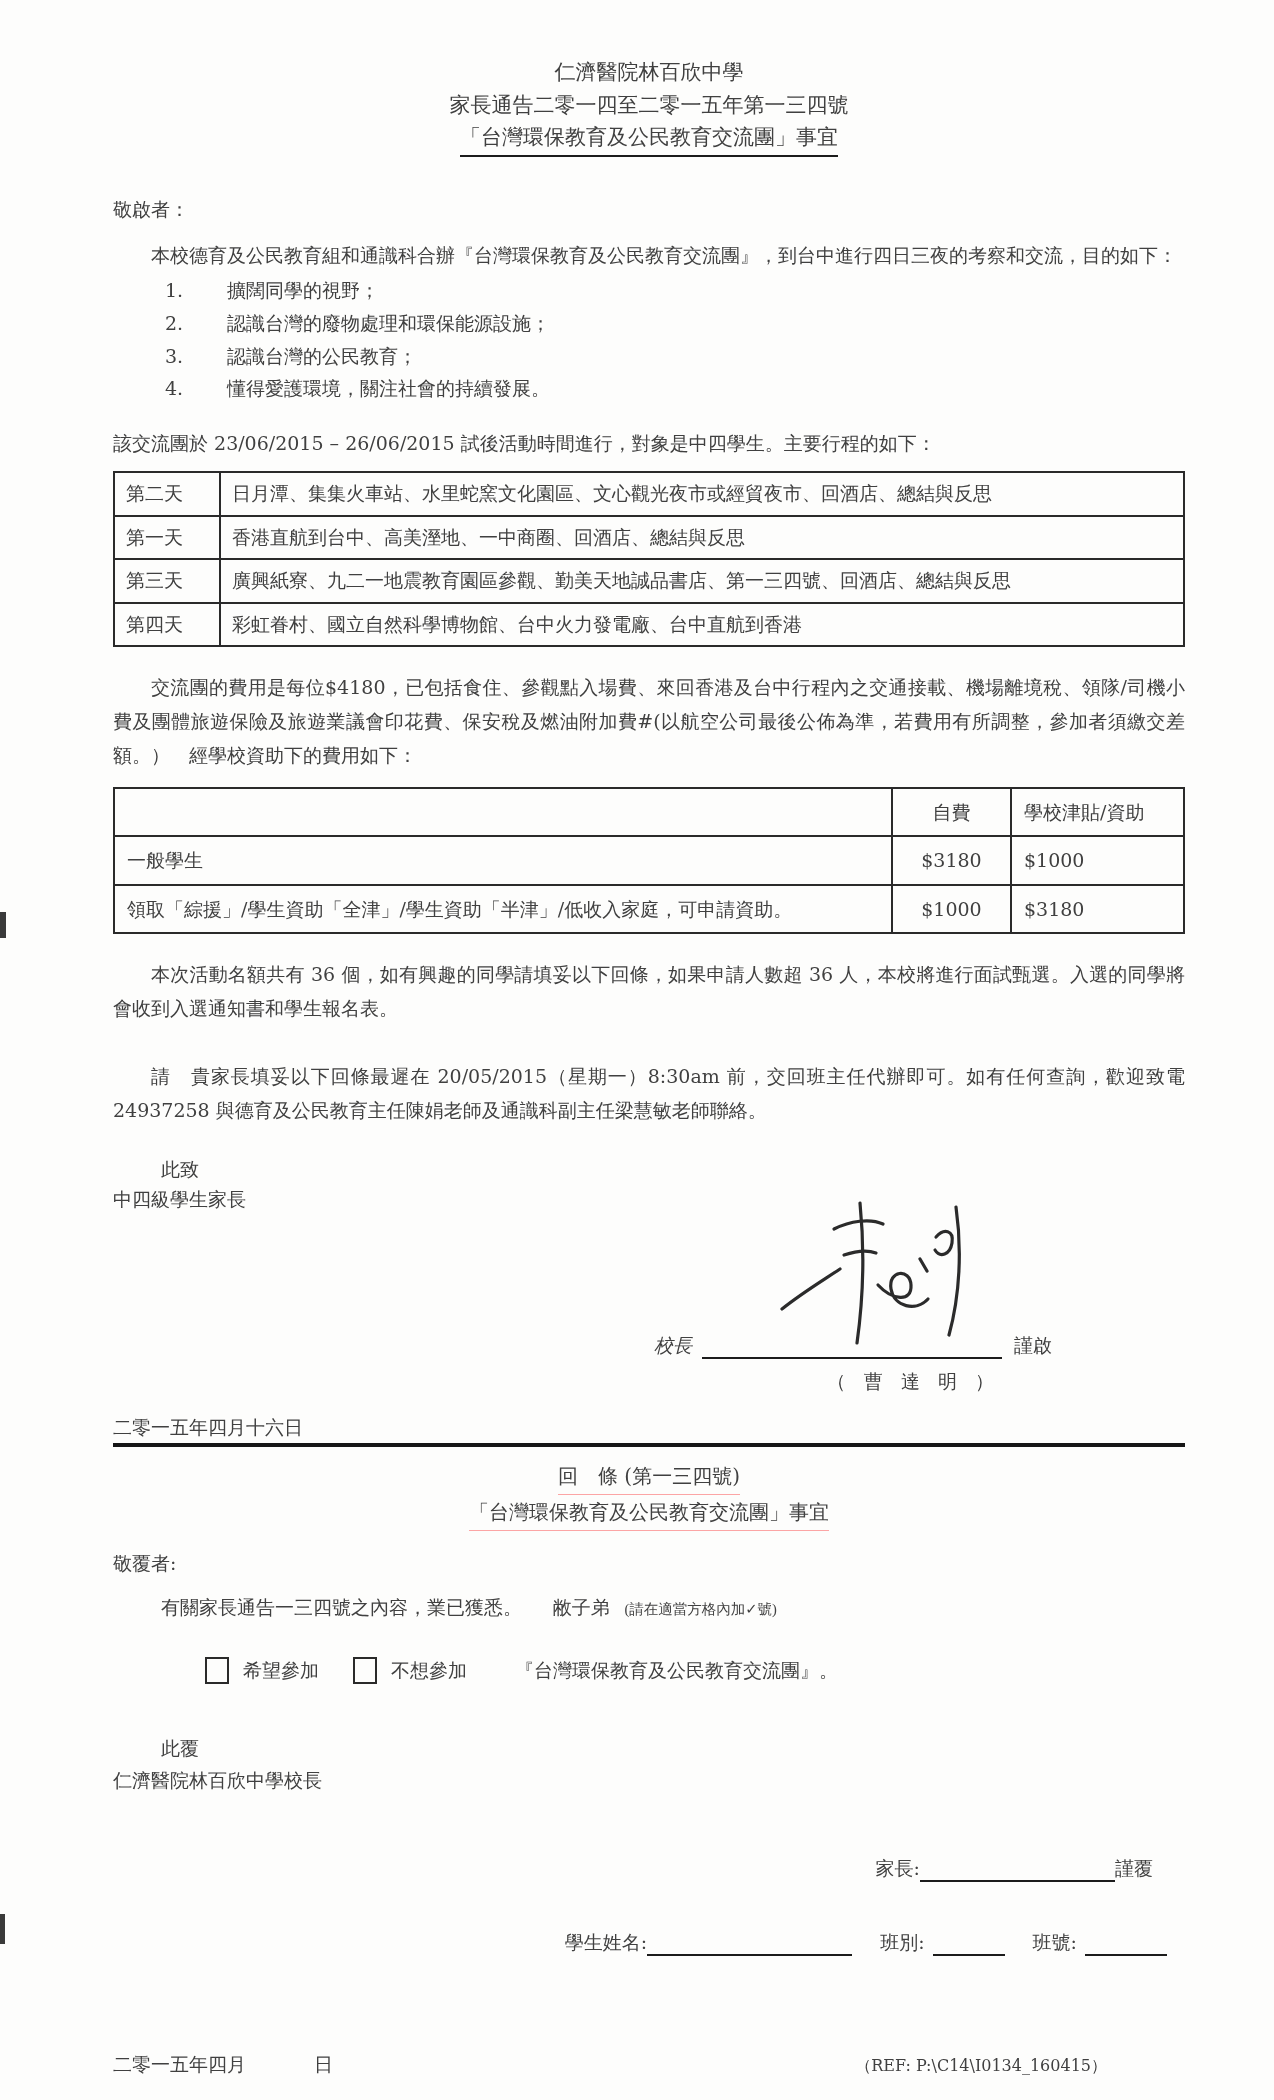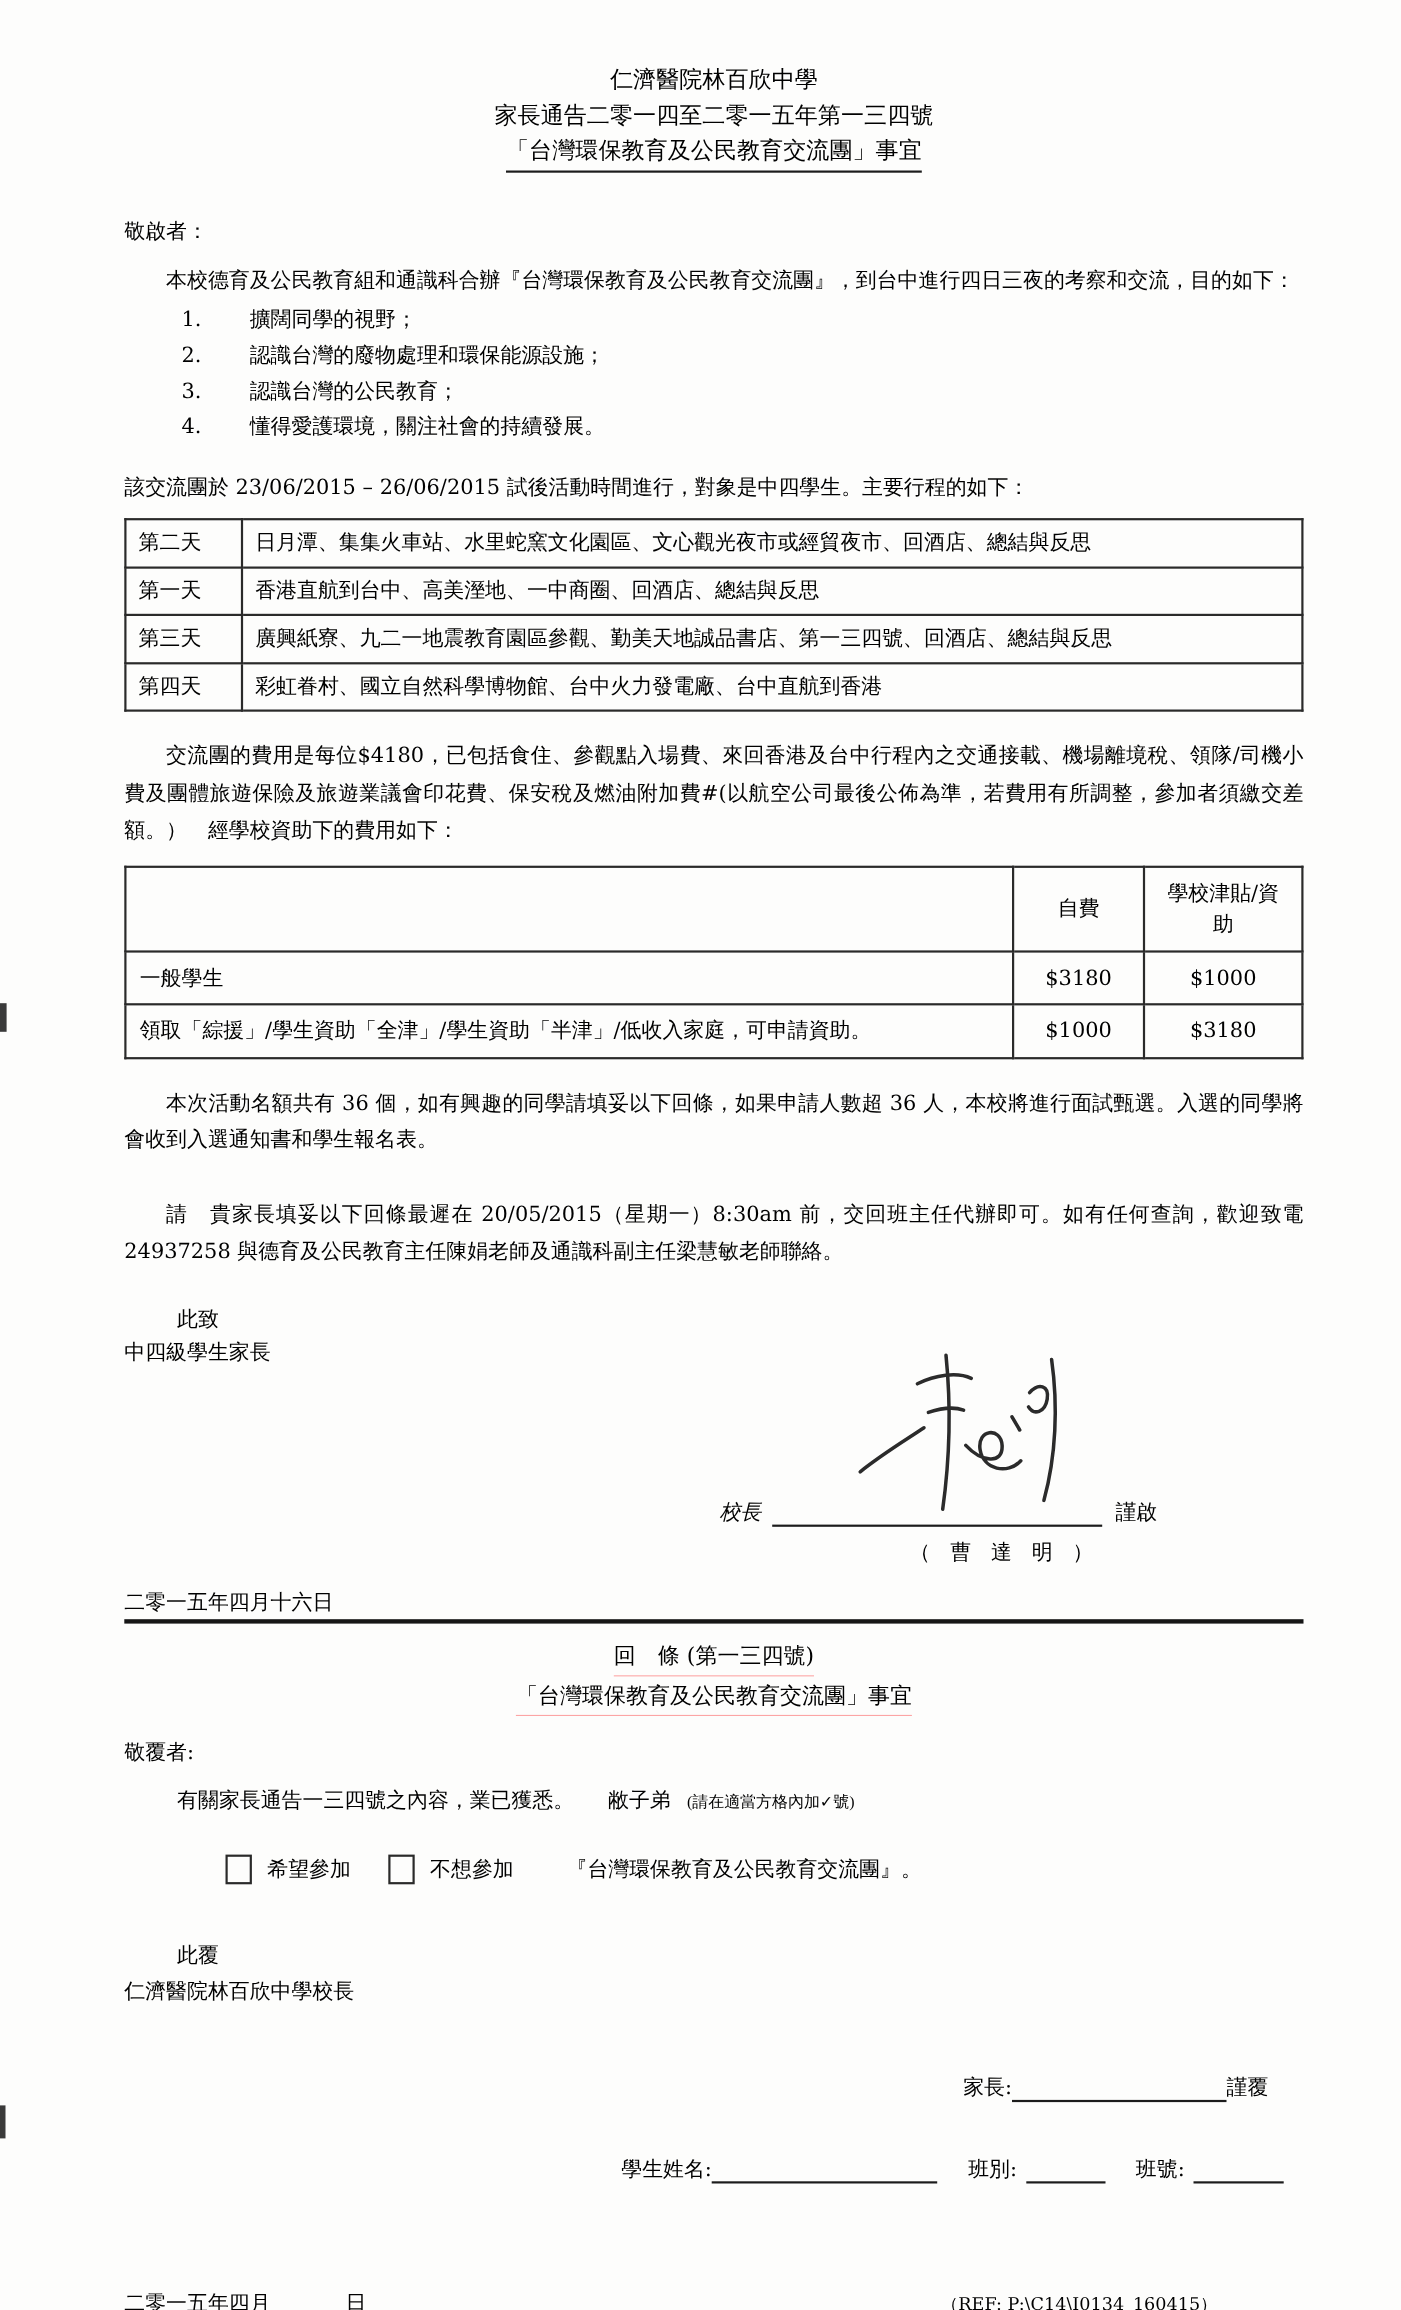--- a/index.html
+++ b/index.html
@@ -3,21 +3,21 @@
 <meta charset="utf-8">
 <style>
   * { margin: 0; padding: 0; box-sizing: border-box; }
   html, body { background: #d9d9d9; }
   .page {
     position: relative;
     width: 1274px;
     height: 2100px;
     margin: 0 auto;
     background: #fdfdfc;
-    color: #000000;
+    color: #404040;
     font-family: "DejaVu Serif", "Liberation Serif", serif;
     font-size: 19px;
     padding: 56px 89px 0 113px;
     overflow: hidden;
   }
   .scan-speck { position: absolute; background: #3a3a3a; }
   .hdr { text-align: center; line-height: 1.55; font-size: 21px; }
   .hdr .subject { display: inline-block; border-bottom: 2px solid #1c1c1c; padding-bottom: 1px; }
   .salutation { margin-top: 40px; }
   .para { line-height: 1.78; text-align: justify; }
@@ -28,21 +28,21 @@
   .obj-num { width: 62px; }
   .sched { margin-top: 22px; }
   table { border-collapse: collapse; width: 100%; }
   .itin-table { margin-top: 10px; }
   .itin-table td { border: 2px solid #2a2a2a; padding: 7px 11px; line-height: 1.45; }
   .itin-table td.day { width: 106px; }
   .fee-para { margin-top: 24px; }
   .fee-table { margin-top: 14px; }
   .fee-table th, .fee-table td { border: 2px solid #2a2a2a; padding: 9px 12px; font-weight: normal; line-height: 1.5; text-align: left; }
   .fee-table .num { text-align: center; width: 119px; }
-  .fee-table .subc { text-align: center; width: 144px; }
+  .fee-table .subc { text-align: left; width: 173px; }
   .quota { margin-top: 24px; }
   .deadline { margin-top: 34px; }
   .closing { margin-top: 30px; margin-left: 48px; }
   .addressee { margin-top: 4px; }
   .sig-area { position: relative; height: 178px; margin-top: 8px; }
   .sig-row { position: absolute; right: 133px; bottom: 40px; display: flex; align-items: flex-end; }
   .sig-label { margin-right: 10px; font-style: italic; }
   .sig-line { display: inline-block; width: 300px; border-bottom: 2px solid #1c1c1c; height: 24px; }
   .sig-suffix { margin-left: 12px; }
   .sig-name { position: absolute; right: 185px; bottom: 4px; letter-spacing: 6px; }

